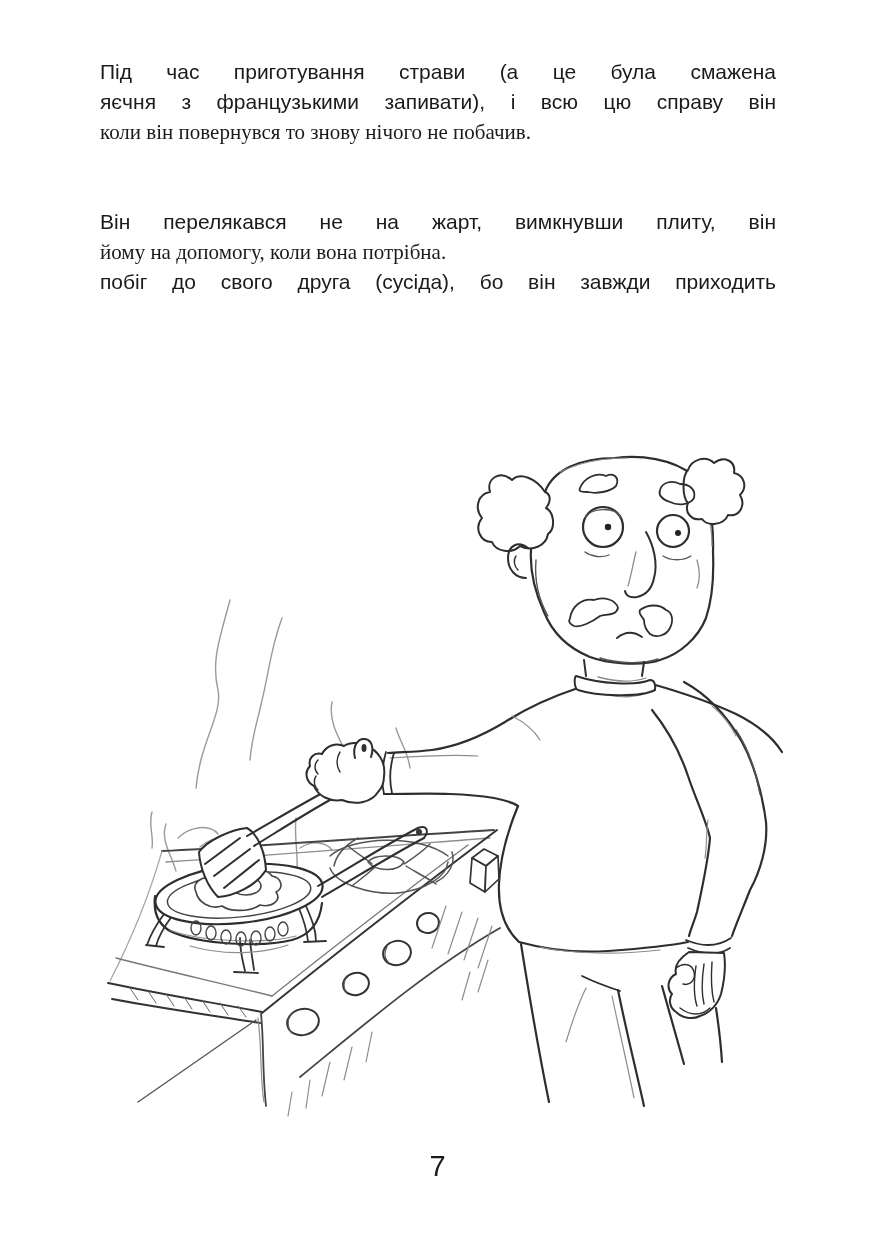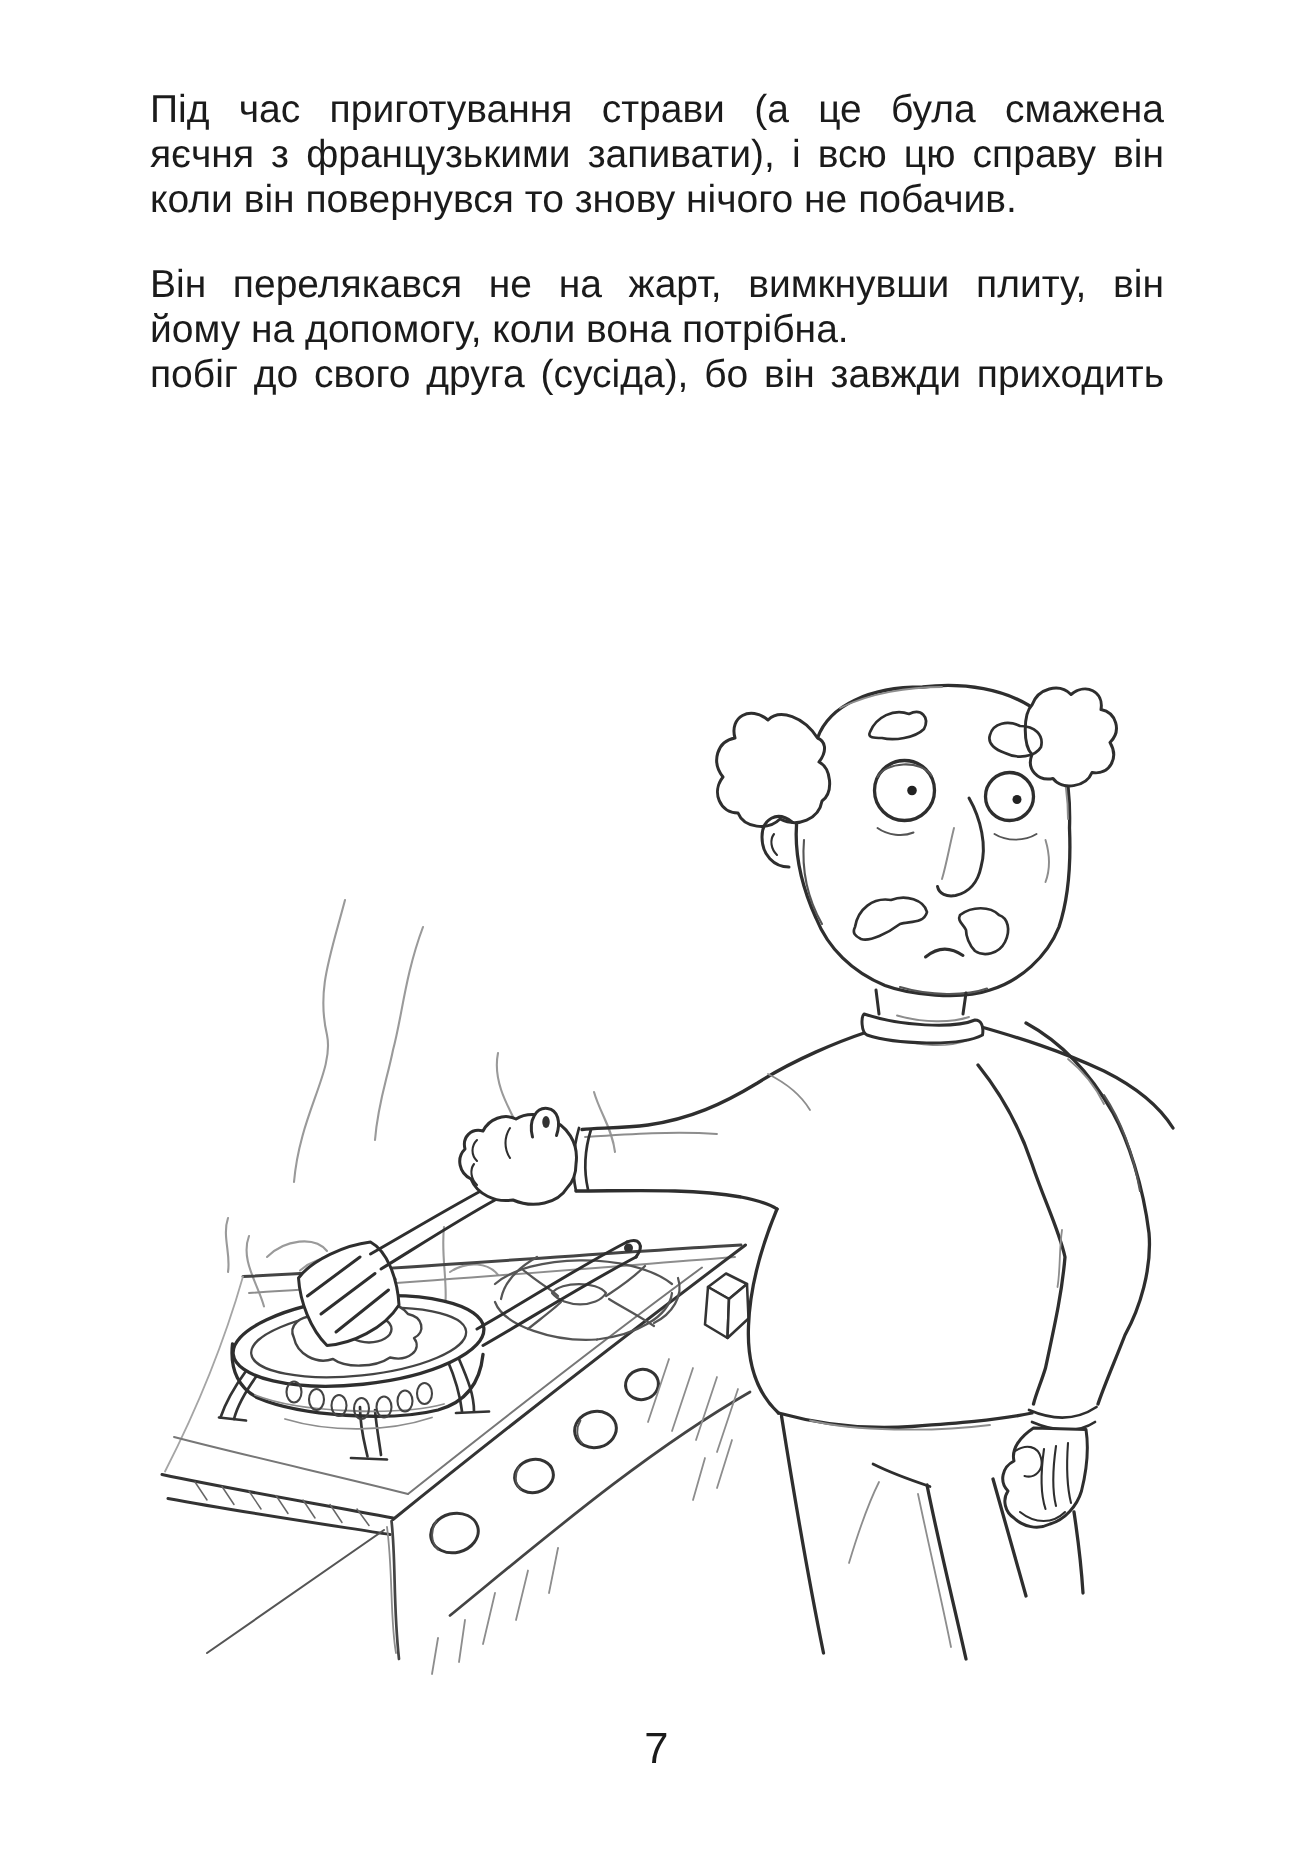--- a/index.html
+++ b/index.html
@@ -3,35 +3,36 @@
 <meta charset="utf-8">
 <style>
   html,body{margin:0;padding:0;}
   body{
     width:875px;height:1241px;position:relative;overflow:hidden;
     background:#ffffff;
     font-family:"Liberation Sans","DejaVu Sans",sans-serif;
   }
   .text-block{
     position:absolute;left:100px;top:57px;width:676px;
-    color:#1b1b1b;font-size:26px;line-height:30px;
+    color:#1b1b1b;font-size:21px;line-height:30px;
     letter-spacing:0px;
   }
   .para{margin:0;padding:0;}
-  .para + .para{margin-top:27px;}
+  .para + .para{margin-top:60px;}
   .line{
     text-align:justify;
     -moz-text-align-last:justify;
     text-align-last:justify;
     height:30px;
   }
   .line.last{
     text-align:left;
     -moz-text-align-last:left;
     text-align-last:left;
+    font-family:Liberation Serif, serif;
   }
   .illustration{
     position:absolute;left:40px;top:430px;width:780px;height:700px;
   }
   .page-number{
     position:absolute;top:1149px;left:0;right:0;
     text-align:center;color:#1b1b1b;font-size:29px;line-height:34px;
   }
   svg *{vector-effect:none;}
 </style>

